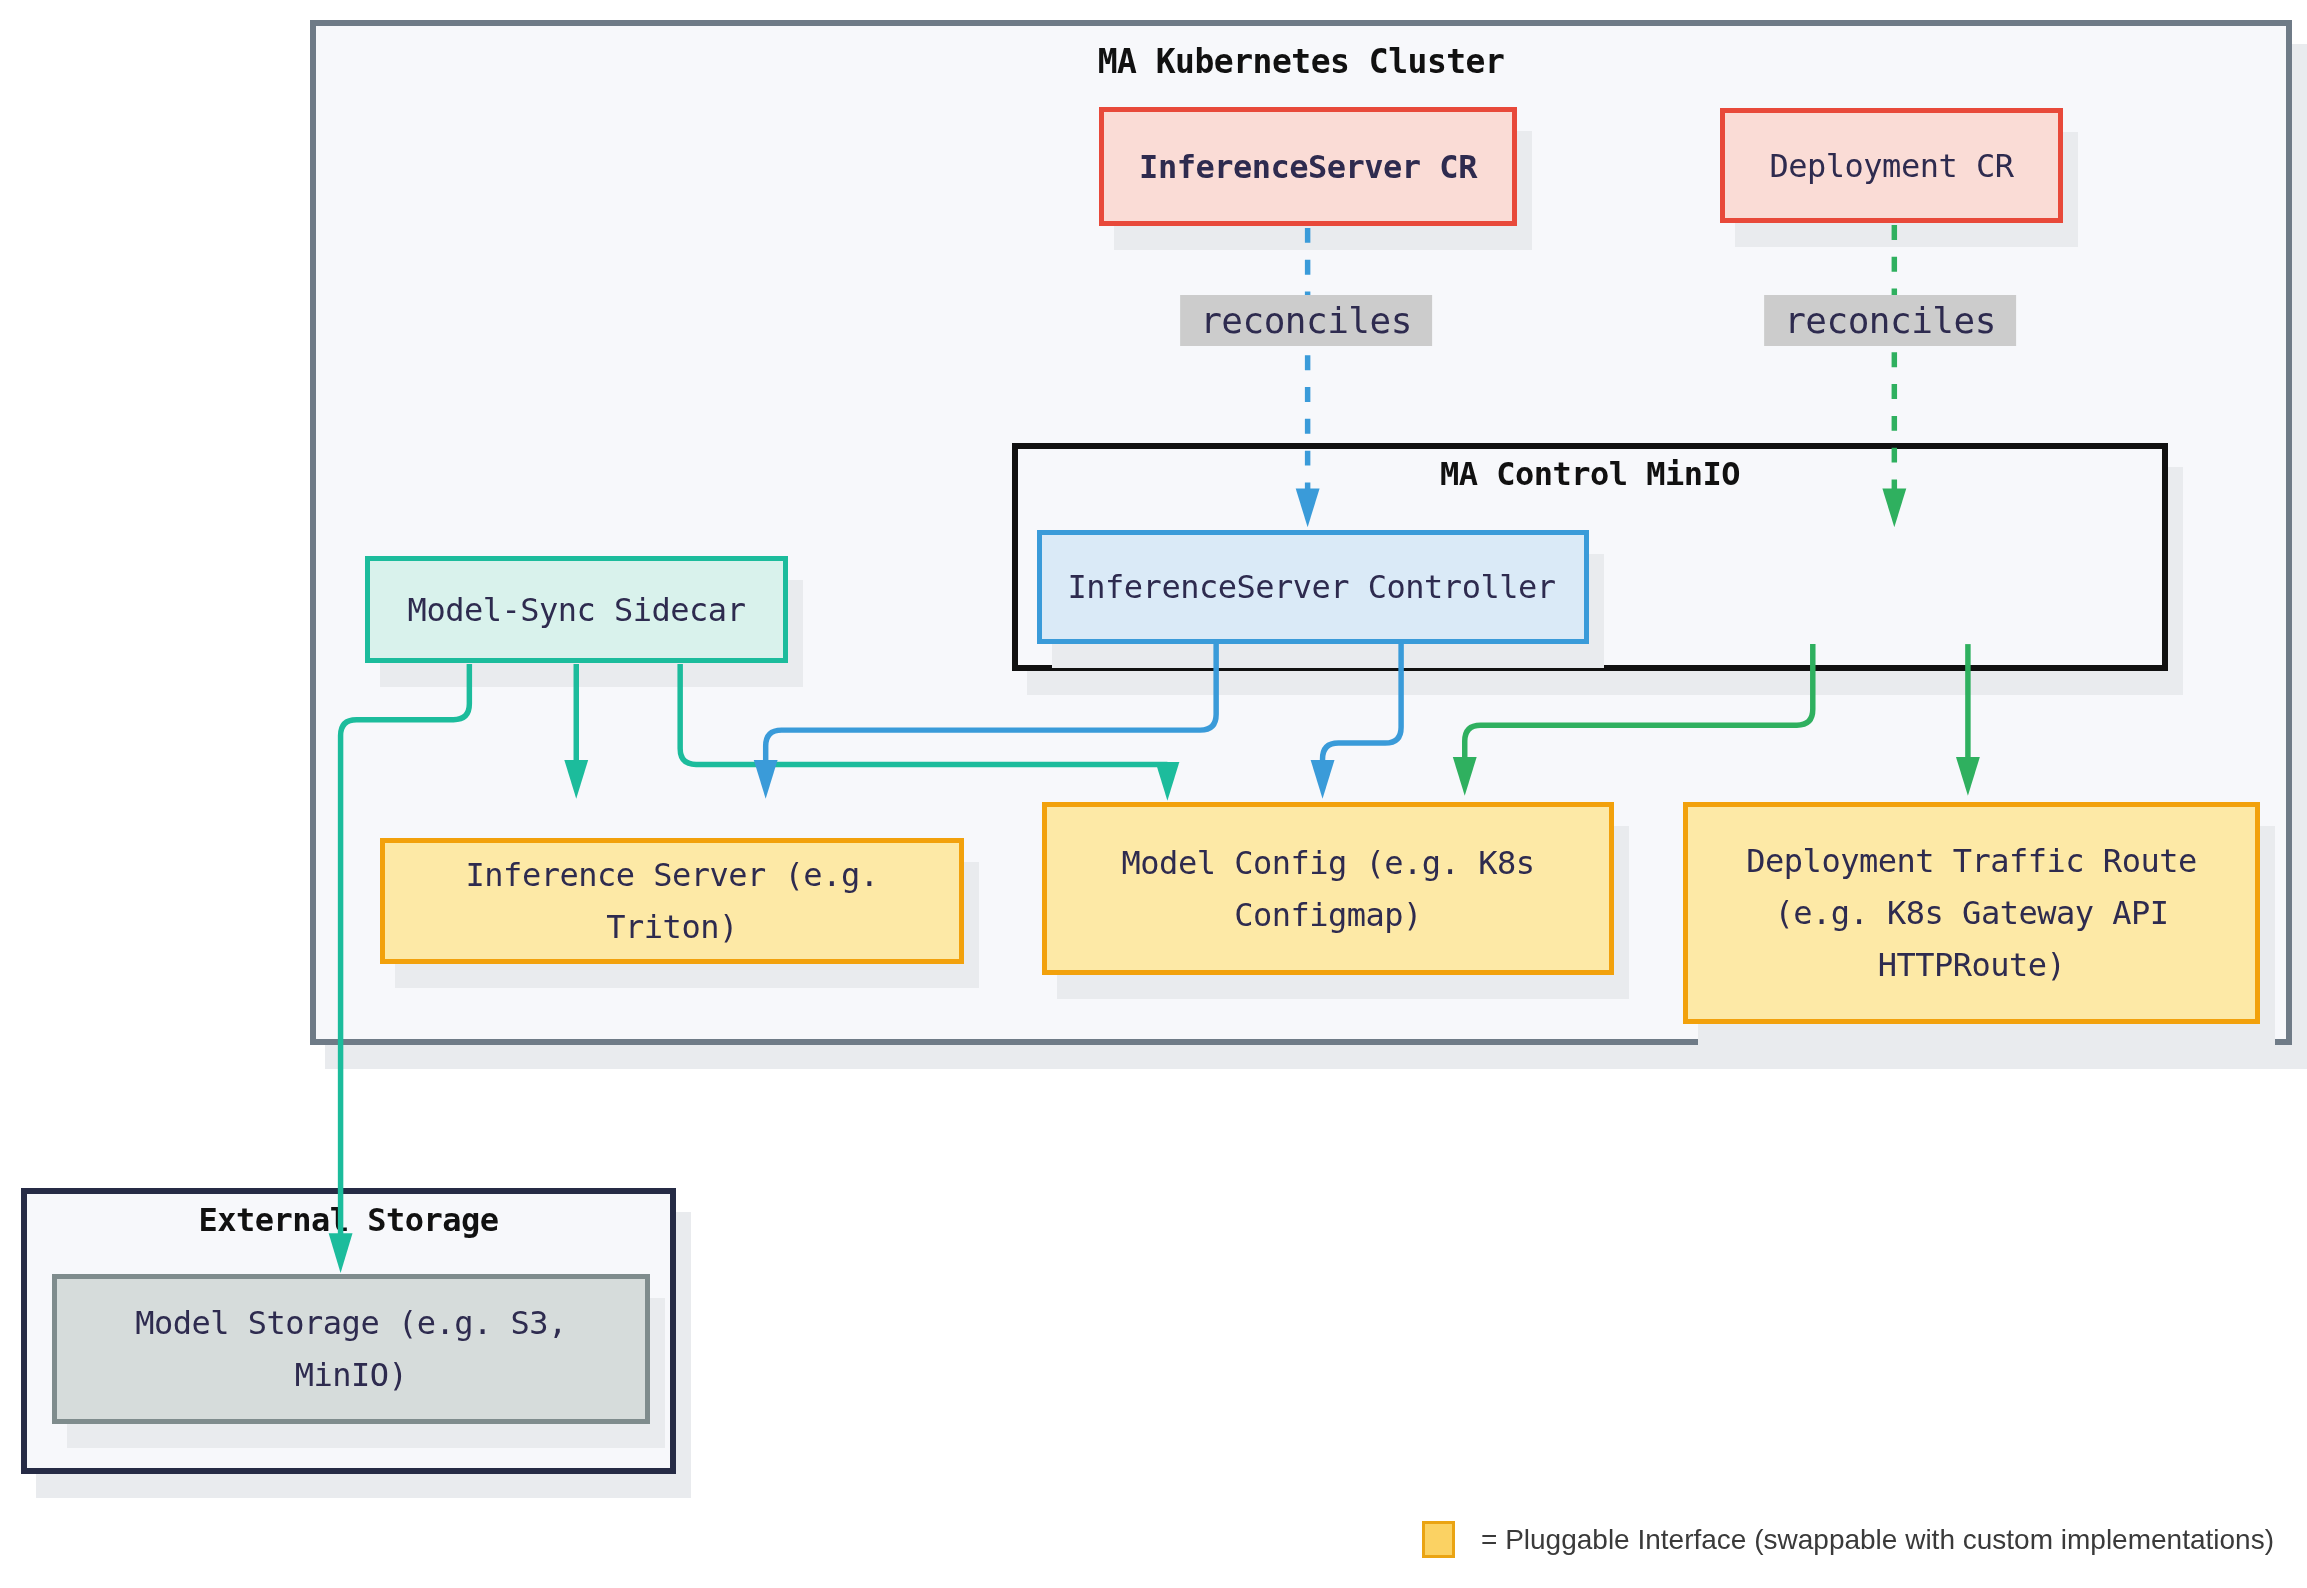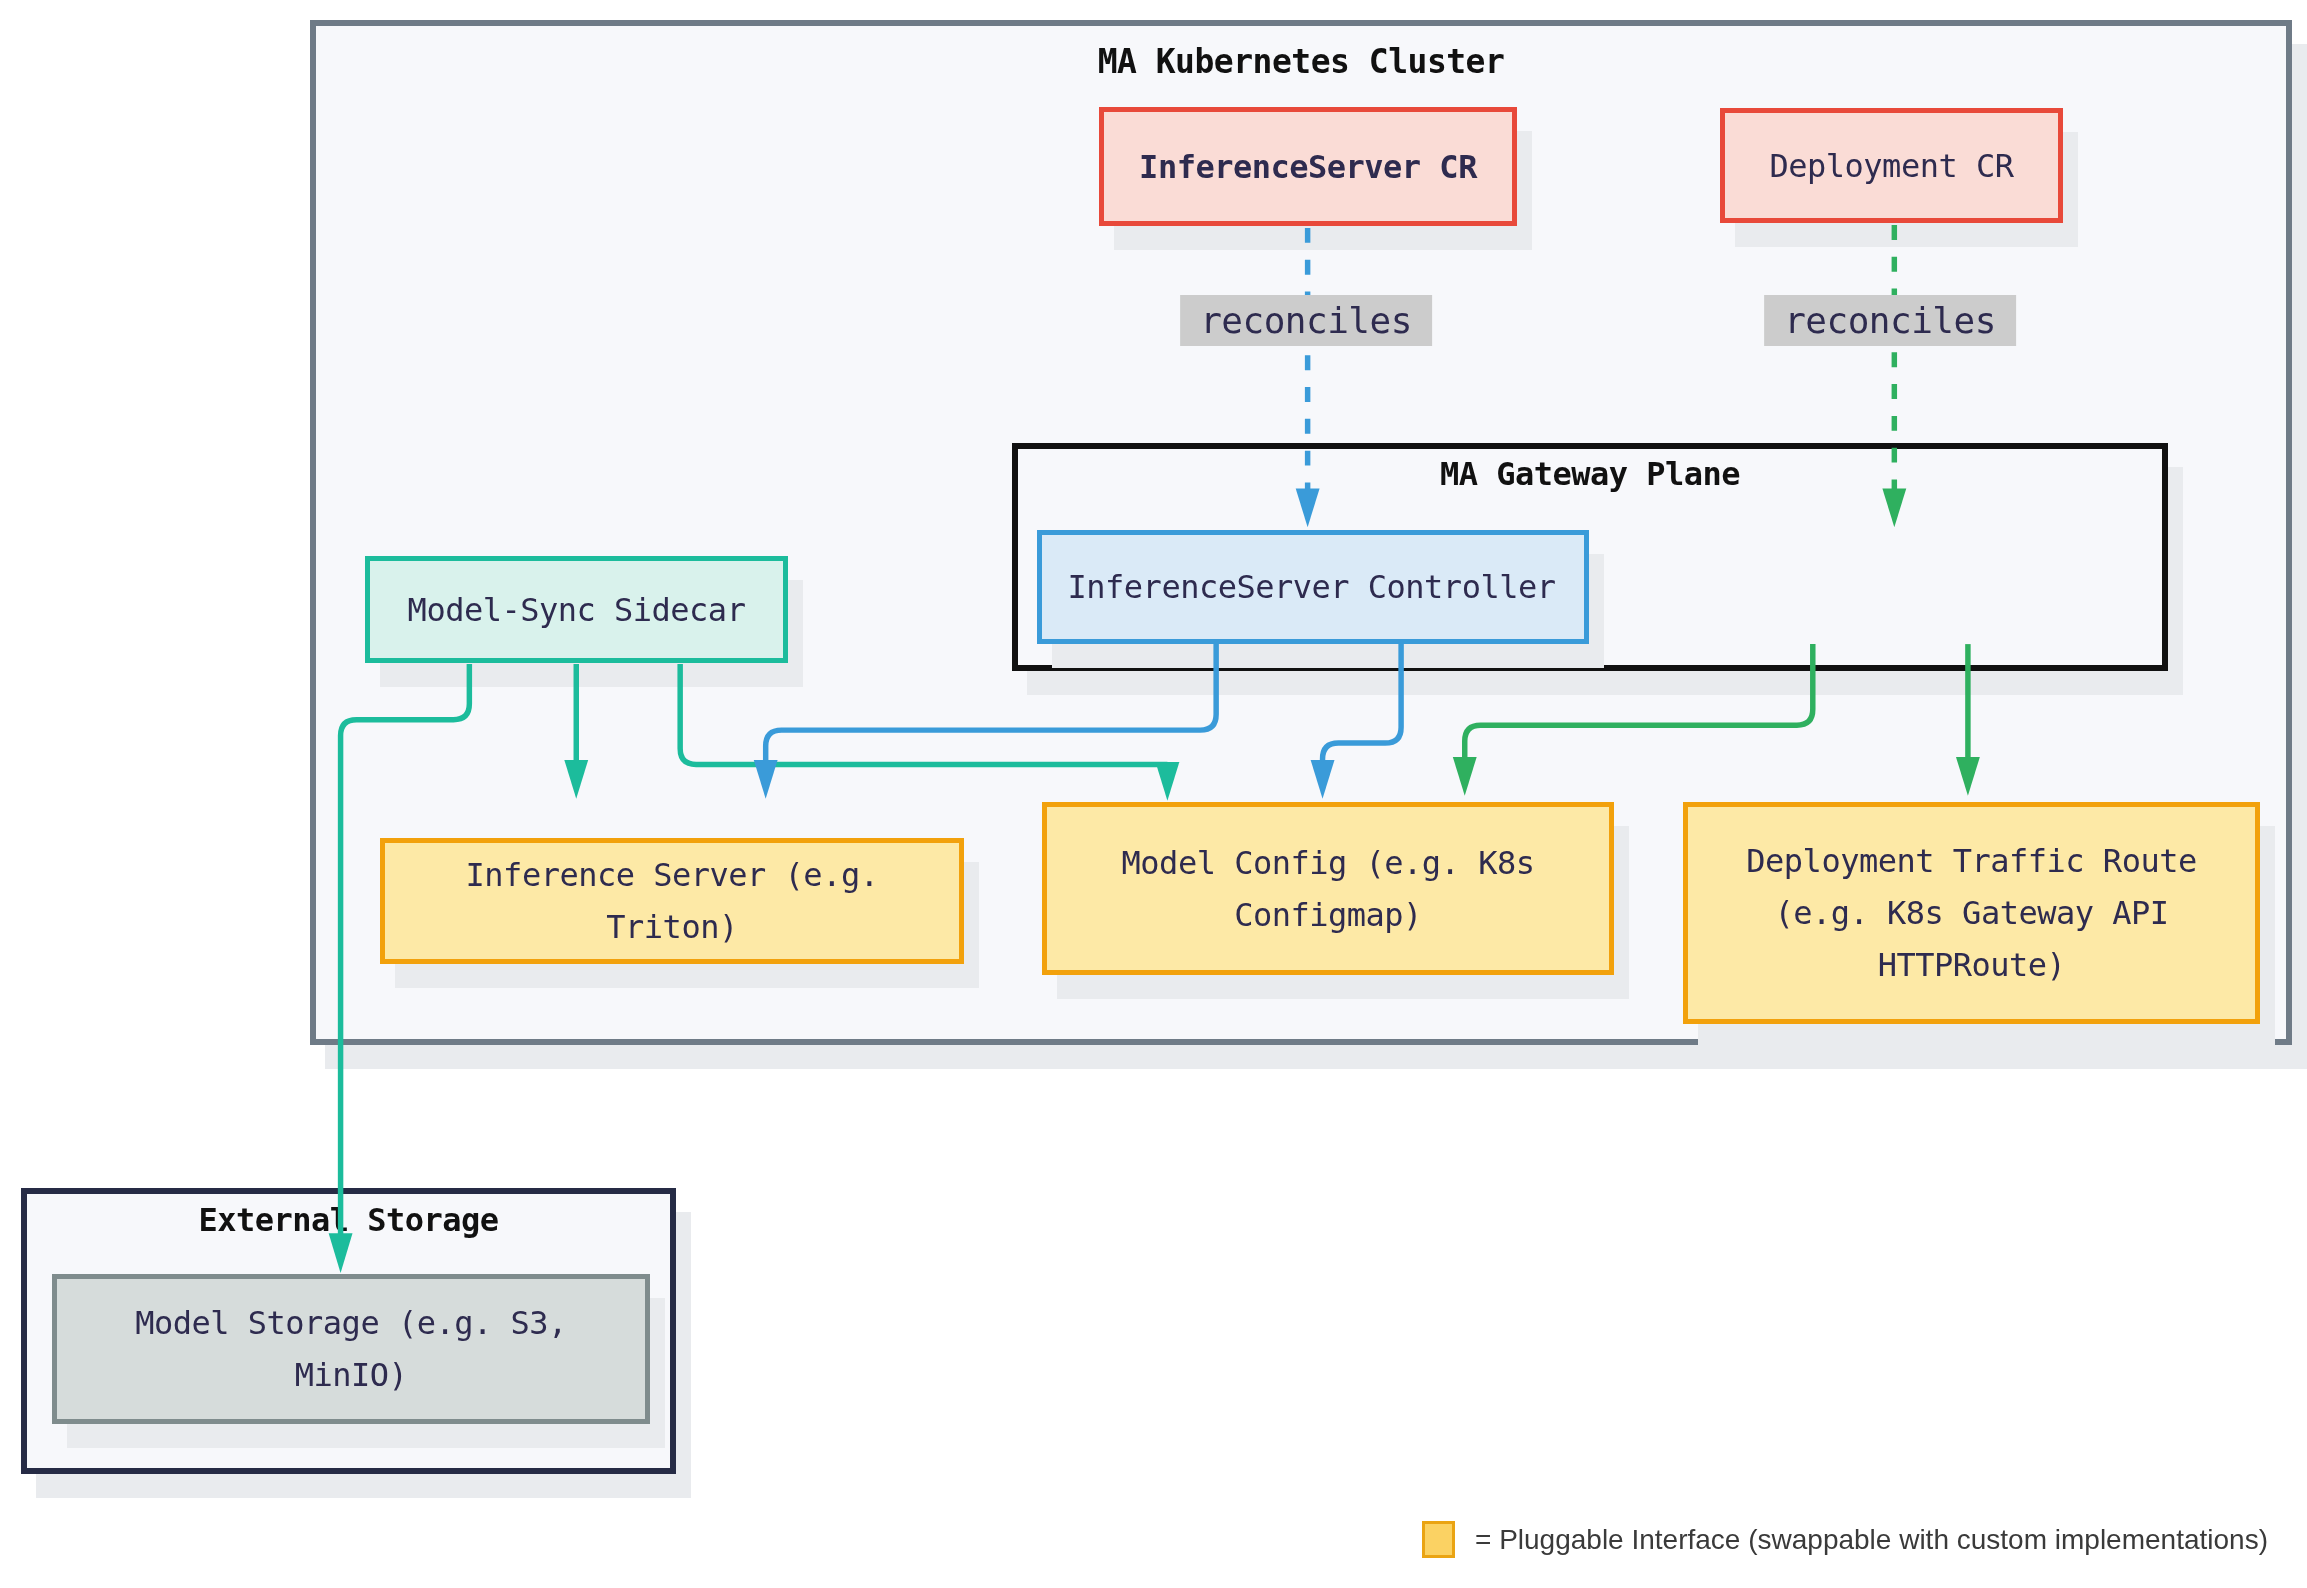--- a/index.html
+++ b/index.html
@@ -27,39 +27,39 @@
   .blue-node{border:5.5px solid var(--blue); background:var(--blue-fill);}
   .green-node{border:5.5px solid var(--green); background:var(--green-fill);}
   .teal-node{border:5.5px solid var(--teal); background:var(--teal-fill);}
   .yellow-node{border:5.5px solid var(--yellow-border); background:var(--yellow-fill);}
   .gray-node{border:5.5px solid var(--gray-border); background:var(--gray-fill);}
   svg.edges{position:absolute; left:0; top:0; z-index:6;}
   svg.edges path.line{fill:none; stroke-width:11px;}
   .edge-label{position:absolute; z-index:7; transform:translateX(-50%);
       background:var(--label-bg); font-size:36px; line-height:51px; padding:0 20px;
       color:var(--text); letter-spacing:-0.5px;}
-  .legend{position:absolute; left:1422px; top:1521px; display:flex; align-items:center; gap:20px; z-index:3;}
+  .legend{position:absolute; left:1422px; top:1521px; display:flex; align-items:center; gap:26px; z-index:3;}
   .legend-swatch{width:33px; height:37px; background:var(--legend-swatch-fill);
       border:3px solid var(--legend-swatch-border);}
   .legend-text{font-family:"Liberation Sans", sans-serif; font-size:28px; color:var(--legend-text);}
   .z1{z-index:1}.z2{z-index:2}.z3{z-index:3}
 </style>
 </head>
 <body>
 
 <div class="canvas">
 
   <div class="frame z1" style="left:310px; top:20px; width:1982px; height:1025px; border:6px solid var(--cluster-border);"></div>
   <div class="frame-title z2" style="left:310px; top:42px; width:1982px; font-size:33px;">MA Kubernetes Cluster</div>
 
   <div class="frame z2" style="left:21px; top:1188px; width:655px; height:286px; border:6px solid var(--external-border);"></div>
   <div class="frame-title z3" style="left:21px; top:1201px; width:655px;">External Storage</div>
 
   <div class="frame z2" style="left:1012px; top:443px; width:1156px; height:228px; border:6px solid var(--control-plane-border); background:var(--canvas-fill);"></div>
-  <div class="frame-title z3" style="left:1012px; top:455px; width:1156px;">MA Gateway Plane</div>
+  <div class="frame-title z3" style="left:1012px; top:455px; width:1156px;">MA Control MinIO</div>
 
   <div class="node red z3" style="left:1099px; top:107px; width:418px; height:119px;font-weight:bold;">InferenceServer CR</div>
 
   <div class="node red z3" style="left:1720px; top:108px; width:343px; height:115px;">Deployment CR</div>
 
   <div class="node blue-node z3" style="left:1037px; top:530px; width:552px; height:114px;padding-left:16px;">InferenceServer Controller</div>
 
 
   <div class="node teal-node z3" style="left:365px; top:556px; width:423px; height:107px;">Model-Sync Sidecar</div>
 

